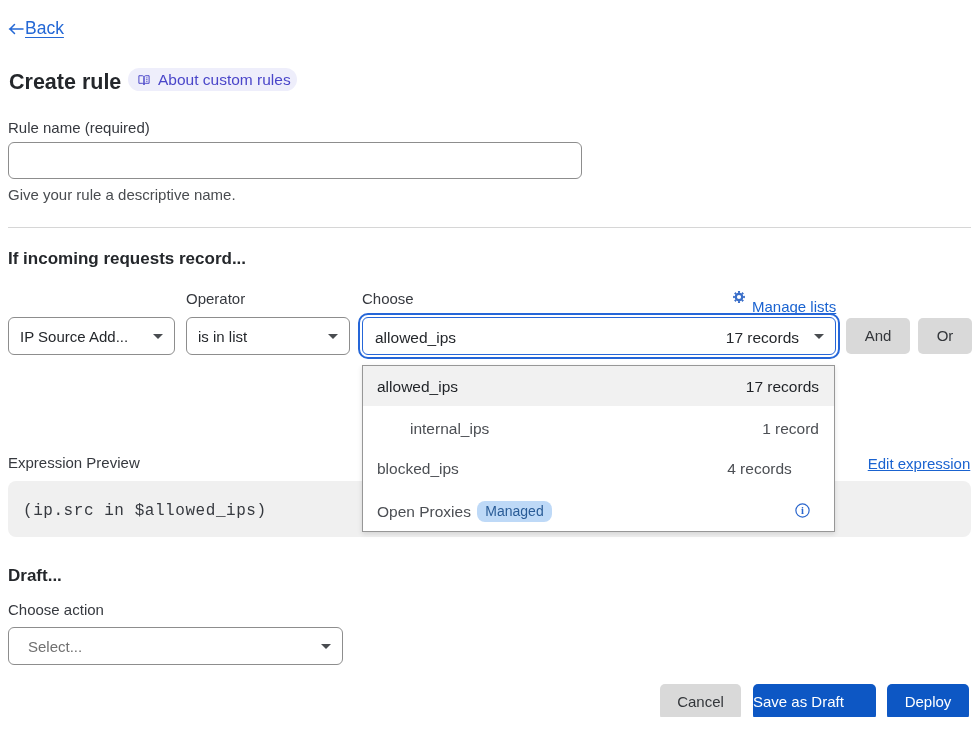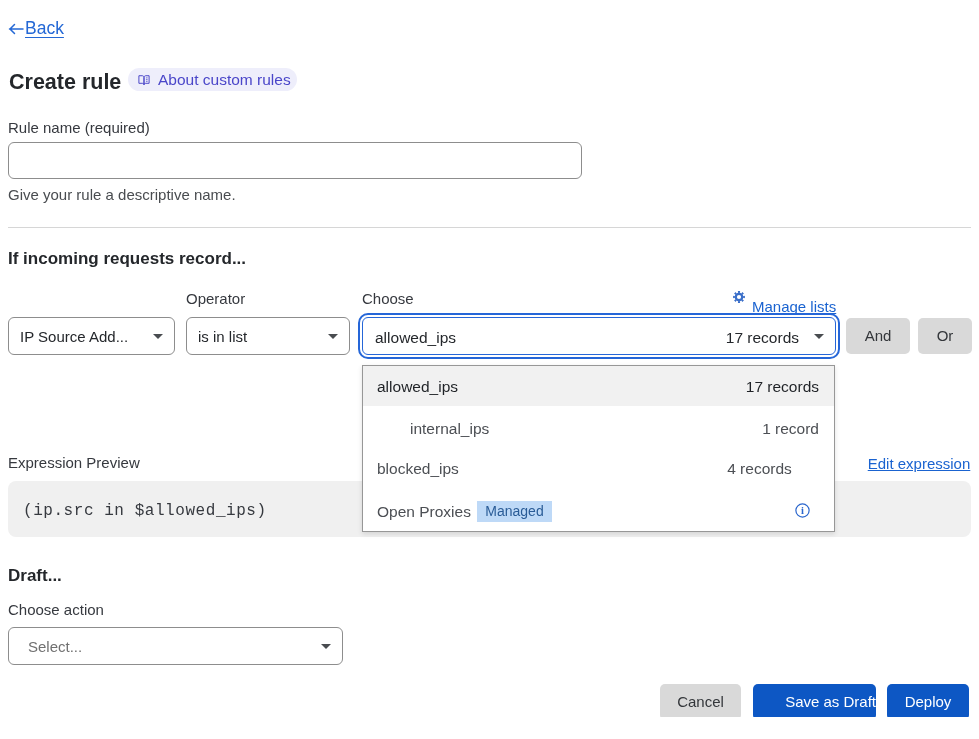--- a/index.html
+++ b/index.html
@@ -77,29 +77,29 @@
   <div class="abs" style="left:377px; top:379px; font-size:15.5px; color:#1f2226; line-height:15px; z-index:7;">allowed_ips</div>
   <div class="abs" style="left:700px; top:379px; width:119px; text-align:right; font-size:15.5px; color:#1f2226; line-height:15px; z-index:7;">17 records</div>
 
   <div class="abs" style="left:377px; top:421px; font-size:15.5px; color:#4c4f54; line-height:15px; z-index:7;margin-left:33px;">internal_ips</div>
   <div class="abs" style="left:700px; top:421px; width:119px; text-align:right; font-size:15.5px; color:#4c4f54; line-height:15px; z-index:7;">1 record</div>
 
   <div class="abs" style="left:377px; top:461px; font-size:15.5px; color:#4c4f54; line-height:15px; z-index:7;">blocked_ips</div>
   <div class="abs" style="left:700px; top:461px; width:119px; text-align:center; font-size:15.5px; color:#4c4f54; line-height:15px; z-index:7;">4 records</div>
 
   <div class="abs" style="left:377px; top:504px; font-size:15.5px; color:#4c4f54; line-height:15px; z-index:7;">Open Proxies</div>
-  <div class="abs" style="left:477px; top:501px; width:75px; height:21px; background:#bed9f7; border-radius:0; z-index:7; text-align:center; font-size:14px; color:#2a5c97; line-height:21px;">Managed</div>
+  <div class="abs" style="left:477px; top:501px; width:75px; height:21px; background:#bed9f7; border-radius:8px; z-index:7; text-align:center; font-size:14px; color:#2a5c97; line-height:21px;">Managed</div>
   <svg class="abs" style="left:795px; top:503px; z-index:7;" width="15" height="15" viewBox="0 0 15 15">
     <circle cx="7.5" cy="7.5" r="6.6" fill="none" stroke="#2a66cd" stroke-width="1.2"></circle>
     <text x="7.5" y="11" text-anchor="middle" font-family="Liberation Serif, serif" font-size="10.5" fill="#2a66cd" font-weight="bold">i</text>
   </svg>
 
   <div class="abs boldhead" style="left:8px; top:567px;">Draft...</div>
   <div class="abs lbl" style="left:8px; top:602px;">Choose action</div>
   <div class="selbox" style="left:8px; top:627px; width:335px; height:38px;"></div>
   <div class="abs" style="left:28px; top:639px; font-size:15px; color:#707070; line-height:15px;">Select...</div>
   <div class="caret" style="left:321px; top:644px;"></div>
 
   <div class="graybtn" style="left:660px; top:684px; width:81px; height:36px; line-height:36px;">Cancel</div>
-  <div class="abs" style="left:753px; top:684px; width:123px; height:36px; line-height:36px; background:#0d57c4; border-radius:5px; color:#fff; font-size:15px; text-align:right;">Save as Draft</div>
+  <div class="abs" style="left:753px; top:684px; width:123px; height:36px; line-height:36px; background:#0d57c4; border-radius:5px; color:#fff; font-size:15px; text-align:left;">Save as Draft</div>
   <div class="abs" style="left:887px; top:684px; width:82px; height:36px; line-height:36px; background:#0d57c4; border-radius:5px; color:#fff; font-size:15px; text-align:center;">Deploy</div>
 
 </div>
 
 </body></html>

